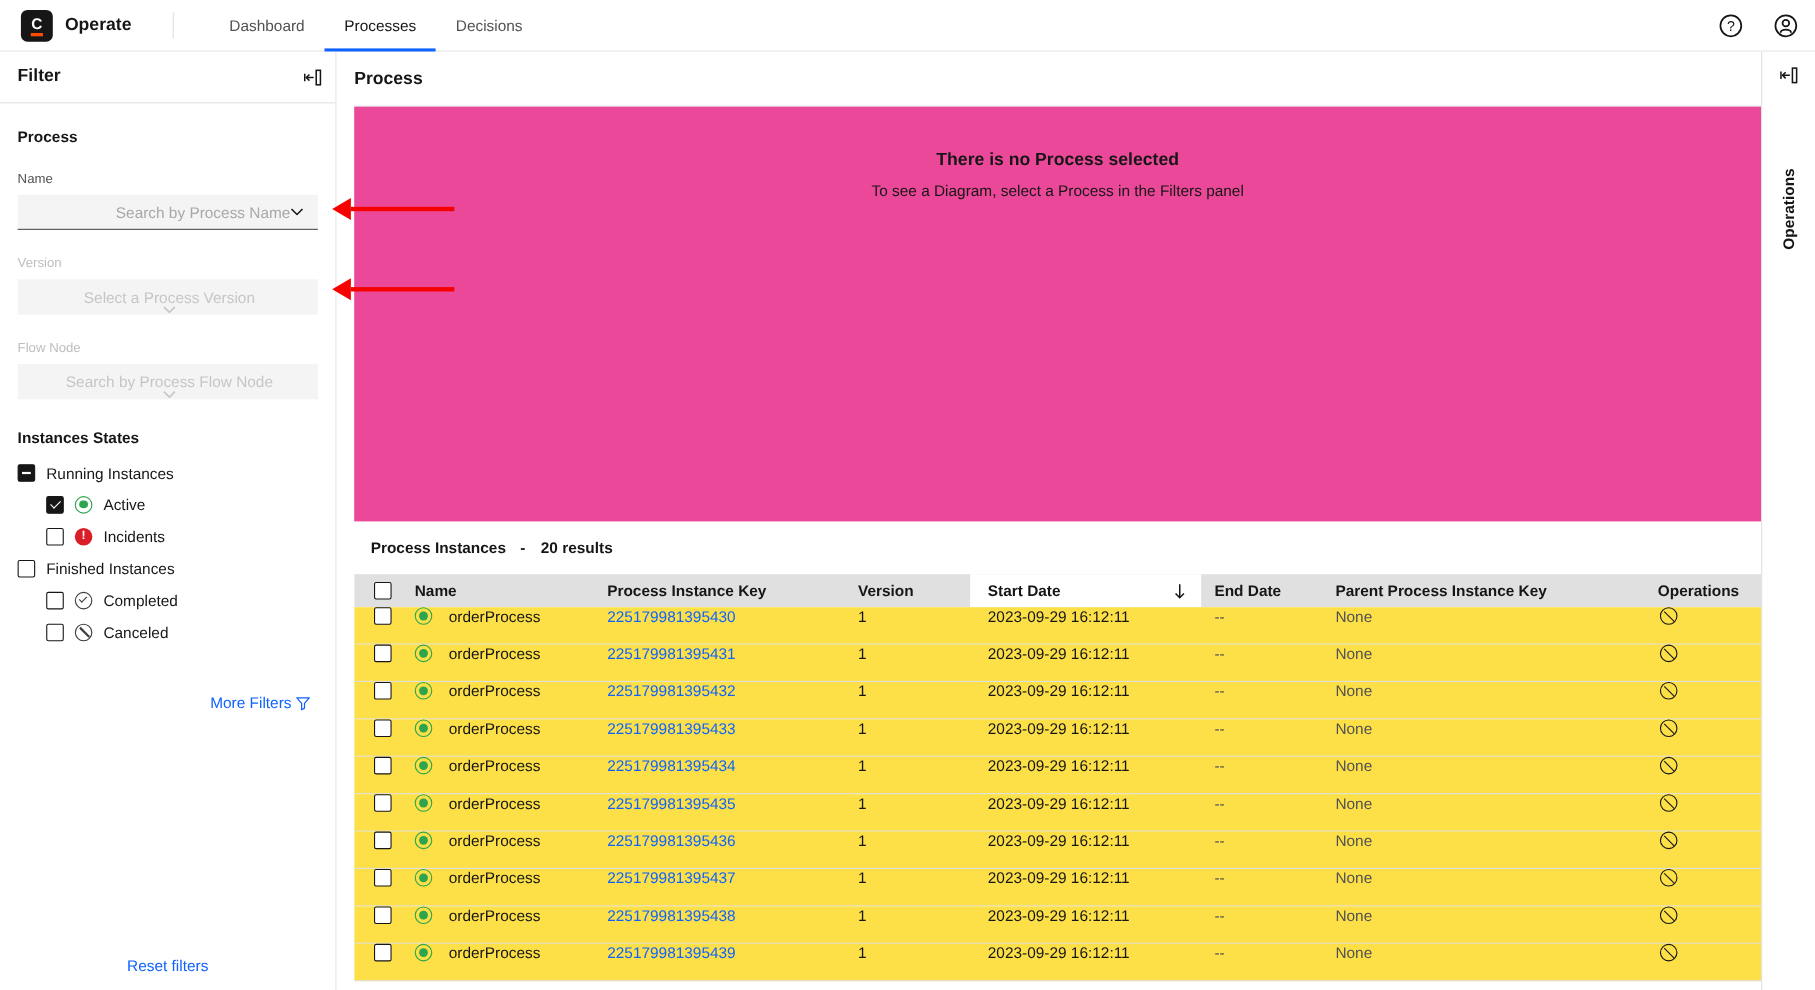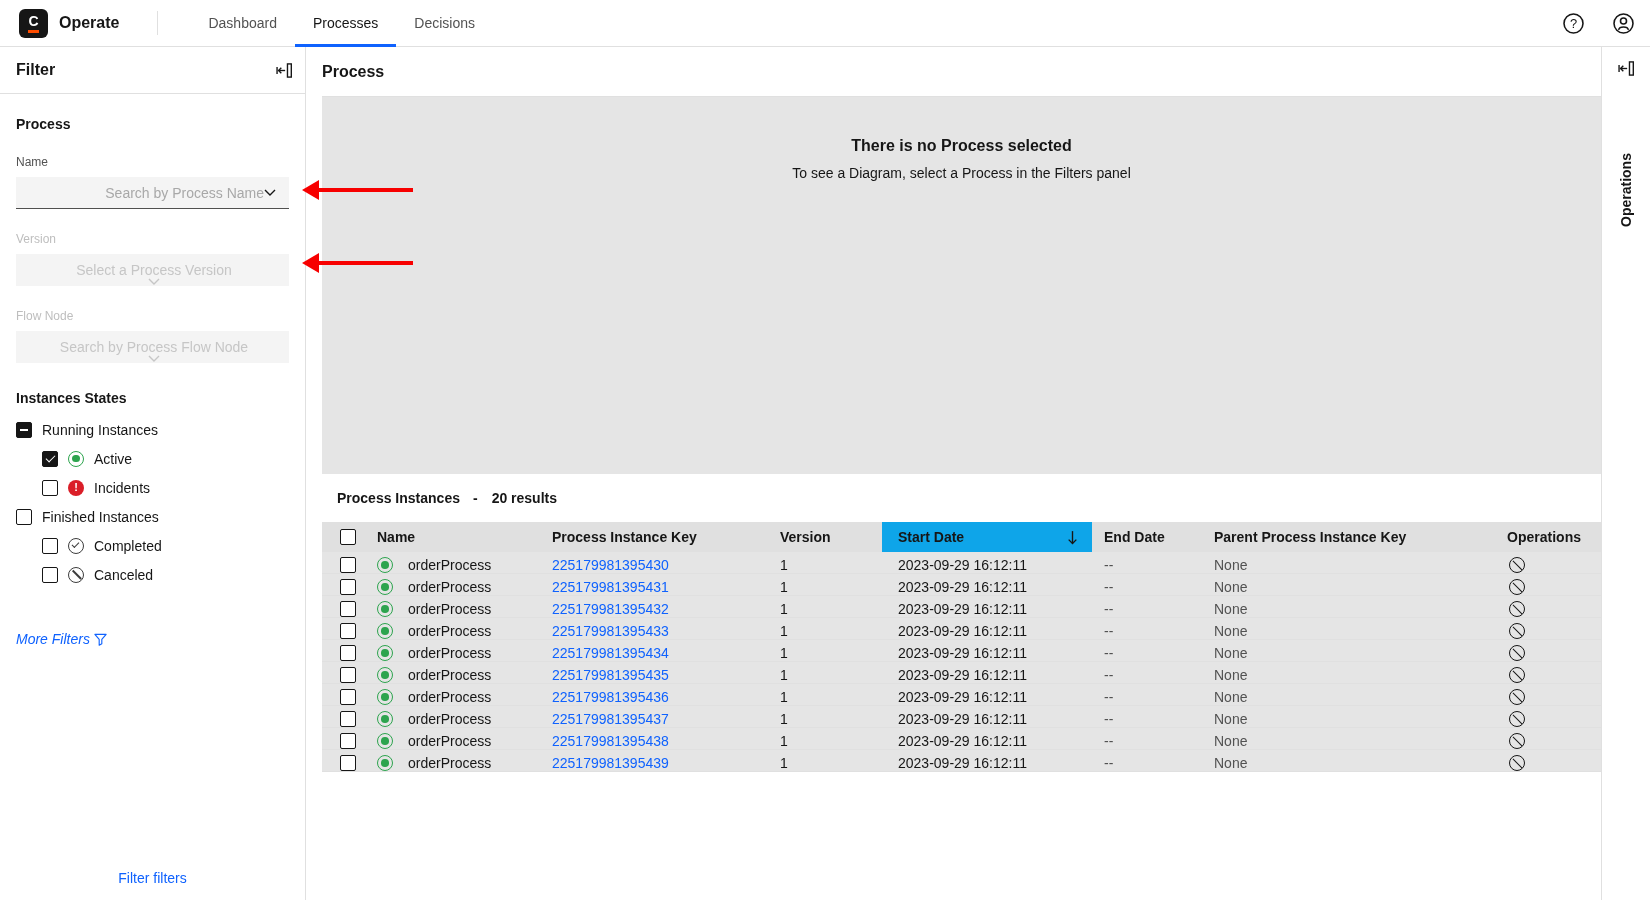--- a/index.html
+++ b/index.html
@@ -65,46 +65,46 @@
   .state-icon[data-icon="active"] { border:1.8px solid var(--active_green); border-radius:50%; }
   .state-icon[data-icon="active"]::after { content:""; position:absolute; inset:3.2px; border-radius:50%; background:var(--active_green); }
   .state-icon[data-icon="incident"] { background:var(--incident_red); border-radius:50%; }
   .state-icon[data-icon="incident"]::after { content:"!"; position:absolute; left:0; right:0; top:1.2px; text-align:center; color:#fff; font-size:11px; font-weight:bold; line-height:13px; }
   .state-icon[data-icon="completed"] { border:1.5px solid #3d3d3d; border-radius:50%; }
   .state-icon[data-icon="completed"]::after { content:""; position:absolute; left:3.2px; top:3.8px; width:6.2px; height:3.2px;
         border-left:1.5px solid #3d3d3d; border-bottom:1.5px solid #3d3d3d; transform:rotate(-45deg); }
   .state-icon[data-icon="canceled"] { border:1.5px solid #3d3d3d; border-radius:50%; }
   .state-icon[data-icon="canceled"]::after { content:""; position:absolute; left:50%; top:1px; bottom:1px; width:1.5px; background:#3d3d3d; transform:rotate(-45deg); }
 
-  .more-filters { display:flex; align-items:center; gap:3px; margin:42px 6px 0 0; color:var(--accent_blue); cursor:pointer;font-style:italic; }
+  .more-filters { display:flex; justify-content:flex-end; align-items:center; gap:3px; margin:42px 6px 0 0; color:var(--accent_blue); cursor:pointer; }
   .sidebar-footer { margin-top:auto; padding:14px 0 14px; text-align:center; }
   .link { color:var(--accent_blue); cursor:pointer; }
 
   
   .main { flex:1; display:flex; flex-direction:column; padding-left:16px; background:#fff; min-width:0; }
   .main-header { height:50px; flex:0 0 50px; border-bottom:1px solid #e0e0e0; display:flex; align-items:center; }
   .main-header .panel-title { font-size:16px; }
-  .diagram { height:377px; flex:0 0 377px; background:#e5e5e5; text-align:center; padding-top:40px; }
+  .diagram { height:377px; flex:0 0 377px; background:#ec4899; text-align:center; padding-top:40px; }
   .diagram-empty-title { font-size:16px; font-weight:bold; }
   .diagram-empty-msg { margin-top:10px; color:#161616; }
 
   .instances { flex:1; display:flex; flex-direction:column; overflow:hidden; }
   .instances-bar { height:48px; flex:0 0 48px; display:flex; align-items:center; padding-left:15px; }
   .instances-bar .title { font-weight:bold; }
   .instances-bar .sep { margin:0 14px 0 13px; font-weight:bold; }
   .instances-bar .count { font-weight:bold; }
 
   .thead { display:flex; height:30px; flex:0 0 30px; background:#e0e0e0; align-items:center; font-weight:bold; }
-  .trow { display:flex; height:22px; flex:0 0 34px; align-items:flex-end; border-bottom:1px solid #e0e0e0; background:#e5e5e5; }
+  .trow { display:flex; height:34px; flex:0 0 34px; align-items:flex-start; border-bottom:1px solid #e0e0e0; background:#fde047; }
   .c-check  { width:48px; display:flex; align-items:center; padding-left:18px; }
   .c-name   { width:182px; padding-left:7px; display:flex; align-items:center; gap:15px; }
   .c-key    { width:228px; }
   .c-version{ width:102px; }
   .c-start  { width:210px; padding-left:16px; }
-  .thead .c-start { background:#0ea5e9; height:100%; display:flex; align-items:center; justify-content:space-between; padding-right:12px; }
+  .thead .c-start { background:#ffffff; height:100%; display:flex; align-items:center; justify-content:space-between; padding-right:12px; }
   .c-end    { width:118px; padding-left:12px; }
   .c-parent { width:270px; padding-left:4px; }
   .c-ops    { flex:1; display:flex; justify-content:flex-end; padding-right:76px; }
   .thead .c-ops { padding-right:20px; }
   .muted { color:#525252; }
   .sort-btn { background:none; border:none; padding:0; cursor:pointer; display:flex; align-items:center; }
 
   .cancel-op { width:16px; height:16px; border:1.2px solid #161616; border-radius:50%; position:relative; cursor:pointer; }
   .cancel-op::after { content:""; position:absolute; left:50%; top:0.5px; bottom:0.5px; width:1.2px; background:#161616; transform:rotate(-45deg); }
 
@@ -253,21 +253,21 @@
 
       <div class="more-filters">
         <span>More Filters</span>
         <svg width="15" height="15" viewBox="0 0 16 16" fill="none" stroke="#0f62fe" stroke-width="1.2" stroke-linejoin="round">
           <path d="M2,2.5 h12 l-4.6,5.4 v4.6 l-2.8,1.6 v-6.2 z"></path>
         </svg>
       </div>
     </div>
 
     <div class="sidebar-footer">
-      <span class="link">Filter filters</span>
+      <span class="link">Reset filters</span>
     </div>
   </aside>
 
   <main class="main">
     <div class="main-header">
       <span class="panel-title">Process</span>
     </div>
 
     <section class="diagram">
       <div class="diagram-empty-title">There is no Process selected</div>

